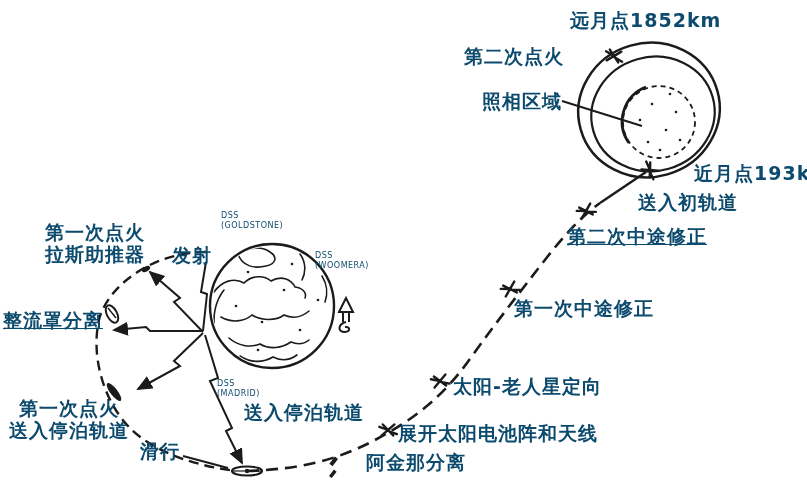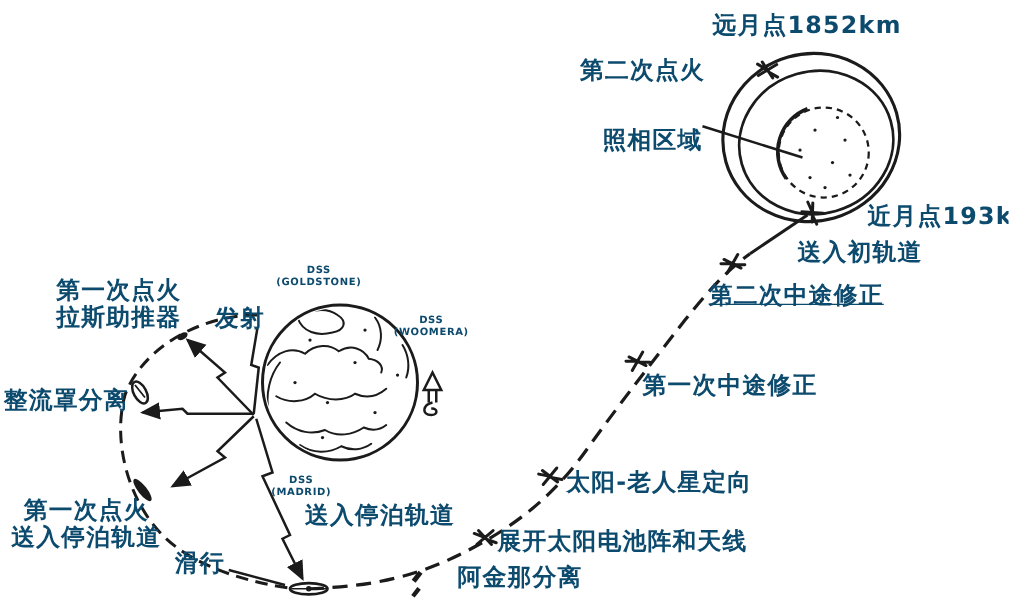--- a/index.html
+++ b/index.html
@@ -6,21 +6,21 @@
   #stage{
     position:relative;width:807px;height:484px;background:#ffffff;
     overflow:hidden;
     font-family:"DejaVu Sans","Liberation Sans",sans-serif;
     color:#1b1b1b;
   }
   .lbl{
     position:absolute;font-size:19px;font-weight:600;color:#0c4a6e;
     letter-spacing:1px;white-space:nowrap;line-height:1.15;
   }
-  .lbl.small{font-size:8px;font-weight:700;letter-spacing:0.5px;line-height:1.2;text-align:center;}
+  .lbl.small{font-size:8px;font-weight:400;letter-spacing:0.5px;line-height:1.2;}
   .block-center{text-align:center;}
   svg{position:absolute;left:0;top:0;}
 </style>
 </head>
 <body>
 
 <div id="stage">
 
   <svg width="807" height="484" viewBox="0 0 807 484">
     <defs>
@@ -126,41 +126,41 @@
 
     <g stroke="#1b1b1b" stroke-width="2" fill="none">
       <path d="M339,312 L346,298 L353,312 Z"></path>
       <path d="M343,312 L343,322 M349,312 L349,322"></path>
       <path d="M346,322 c-8,2 -9,10 -1,10 c6,0 5,-6 0,-5"></path>
     </g>
   </svg>
 
   <div class="lbl" style="left:570px;top:10px;">远月点1852km</div>
   <div class="lbl" style="left:464px;top:46px;">第二次点火</div>
-  <div class="lbl" style="left:482px;top:91px;margin-top:11px;">照相区域</div>
+  <div class="lbl" style="left:482px;top:91px;">照相区域</div>
   <div class="lbl" style="left:694px;top:163px;">近月点193km</div>
   <div class="lbl" style="left:638px;top:192px;">送入初轨道</div>
   <div class="lbl" style="left:567px;top:226px;text-decoration:underline;">第二次中途修正</div>
   <div class="lbl" style="left:514px;top:298px;">第一次中途修正</div>
   <div class="lbl" style="left:442px;top:376px;margin-left:11px;">太阳-老人星定向</div>
   <div class="lbl" style="left:398px;top:423px;">展开太阳电池阵和天线</div>
   <div class="lbl" style="left:366px;top:452px;text-align:right;">阿金那分离</div>
 
   <div class="lbl block-center" style="left:243px;top:402px;width:122px;">
     <div>送入停泊轨道</div>
   </div>
 
   <div class="lbl" style="left:140px;top:441px;">滑行</div>
 
   <div class="lbl block-center" style="left:8px;top:398px;width:122px;">
     <div>第一次点火</div>
     <div>送入停泊轨道</div>
   </div>
 
-  <div class="lbl" style="left:3px;top:310px;">整流罩分离</div>
+  <div class="lbl" style="left:3px;top:310px;text-decoration:underline;">整流罩分离</div>
 
   <div class="lbl block-center" style="left:42px;top:222px;width:106px;">
     <div>第一次点火</div>
     <div>拉斯助推器</div>
   </div>
 
   <div class="lbl" style="left:172px;top:245px;">发射</div>
 
   <div class="lbl small" style="left:221px;top:211px;">
     <div>DSS</div>

